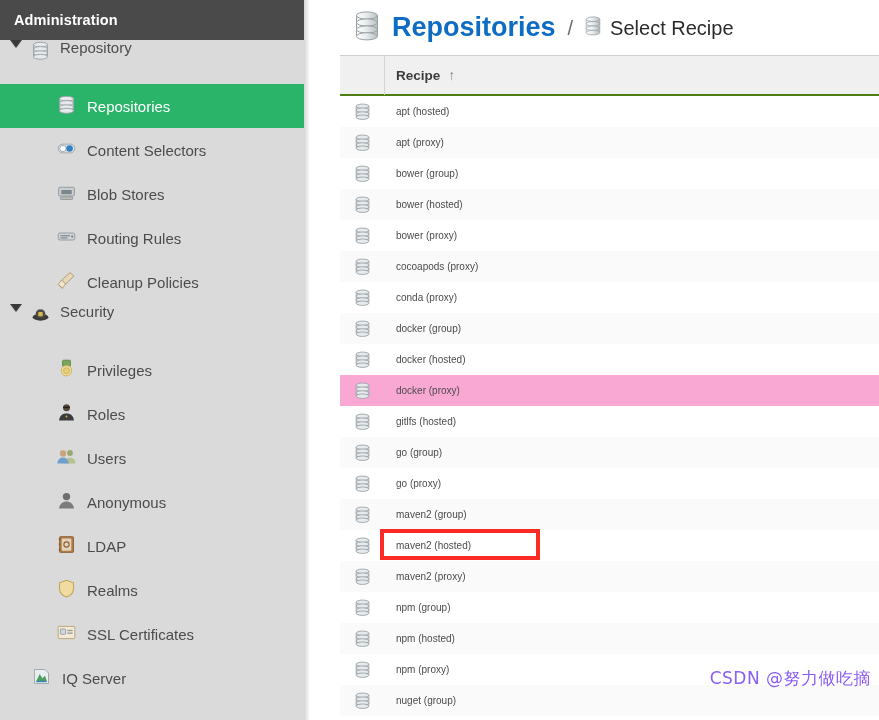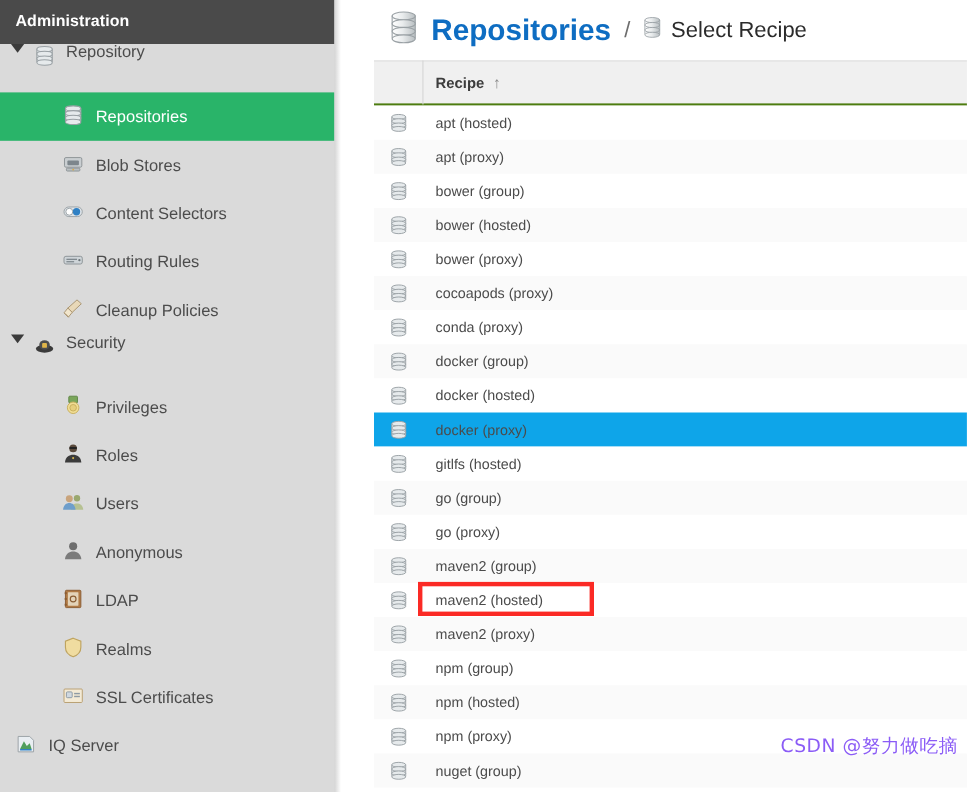--- a/index.html
+++ b/index.html
@@ -58,21 +58,21 @@
     padding-left: 56px;
     color: #4c4c4c;
     font-size: 15px;
     cursor: pointer;
   }
   .nav-item .ico { margin-right: 10px; flex: 0 0 auto; }
   .nav-item.selected {
     background: #29b469;
     color: #ffffff;
   }
-  .nav-item.root { padding-left: 13px; }
+  .nav-item.root { padding-left: 13px; margin-left: 18px; }
 
   
   #sidebar-shadow {
     position: absolute;
     left: 304px; top: 0;
     width: 6px; height: 720px;
     background: linear-gradient(to right, rgba(0,0,0,.17), rgba(0,0,0,0));
     z-index: 5;
     pointer-events: none;
   }
@@ -142,29 +142,29 @@
   }
 
   .grid-row {
     display: flex;
     align-items: center;
     height: 31px;
     background: #ffffff;
     cursor: pointer;
   }
   .grid-row.alt { background: #fafafa; }
-  .grid-row.hover { background: #0ea5e9; }
+  .grid-row.hover { background: #f9a8d4; }
   .grid-row .cell-icon {
     width: 45px; flex: 0 0 45px;
     display: flex; align-items: center; justify-content: center;
   }
   .grid-row .cell-recipe {
     flex: 1 1 auto;
     padding-left: 11px;
-    font-size: 13px;
+    font-size: 10px;
     color: #4b4b4b;
     white-space: nowrap;
   }
 
   
   #annotation-box {
     position: absolute;
     border: 4px solid #fb2a25;
     background: transparent;
     pointer-events: none;
@@ -217,37 +217,37 @@
                 <ellipse cx="12" cy="10.3" rx="8" ry="2.8"></ellipse>
                 <ellipse cx="12" cy="15.2" rx="8" ry="2.8"></ellipse>
                 <ellipse cx="12" cy="19.2" rx="8" ry="2.8"></ellipse>
               </g>
             </svg></span>
           <span>Repositories</span>
         </div>
         <div class="nav-item">
           <span class="ico"><svg width="21" height="21" viewBox="0 0 24 24">
               <g>
+                <rect x="2.5" y="7" width="19" height="10" rx="5" fill="#dfe4e8" stroke="#9aa1a5"></rect>
+                <circle cx="8" cy="12" r="3.6" fill="#ffffff" stroke="#9aa1a5"></circle>
+                <circle cx="15.5" cy="12" r="3.8" fill="#2f80c4"></circle>
+              </g>
+            </svg></span>
+          <span>Content Selectors</span>
+        </div>
+        <div class="nav-item">
+          <span class="ico"><svg width="21" height="21" viewBox="0 0 24 24">
+              <g>
                 <rect x="3" y="6" width="18" height="10" rx="1.5" fill="#c9ced1" stroke="#8e9497"></rect>
                 <rect x="6" y="9" width="12" height="5" rx="1" fill="#7d868c"></rect>
                 <rect x="5" y="17" width="14" height="3" rx="1" fill="#b9bfc2" stroke="#8e9497"></rect>
                 <circle cx="12" cy="18.5" r="0.9" fill="#e2a93b"></circle>
               </g>
             </svg></span>
           <span>Blob Stores</span>
-        </div>
-        <div class="nav-item">
-          <span class="ico"><svg width="21" height="21" viewBox="0 0 24 24">
-              <g>
-                <rect x="2.5" y="7" width="19" height="10" rx="5" fill="#dfe4e8" stroke="#9aa1a5"></rect>
-                <circle cx="8" cy="12" r="3.6" fill="#ffffff" stroke="#9aa1a5"></circle>
-                <circle cx="15.5" cy="12" r="3.8" fill="#2f80c4"></circle>
-              </g>
-            </svg></span>
-          <span>Content Selectors</span>
         </div>
         <div class="nav-item">
           <span class="ico"><svg width="21" height="21" viewBox="0 0 24 24">
               <g>
                 <rect x="2.5" y="8" width="19" height="8" rx="2" fill="#ced4d8" stroke="#8e9497"></rect>
                 <rect x="5" y="10.5" width="11" height="1.3" fill="#7d868c"></rect>
                 <rect x="5" y="13" width="8" height="1.3" fill="#7d868c"></rect>
                 <circle cx="18.5" cy="12" r="1.2" fill="#6b7479"></circle>
               </g>
             </svg></span>

